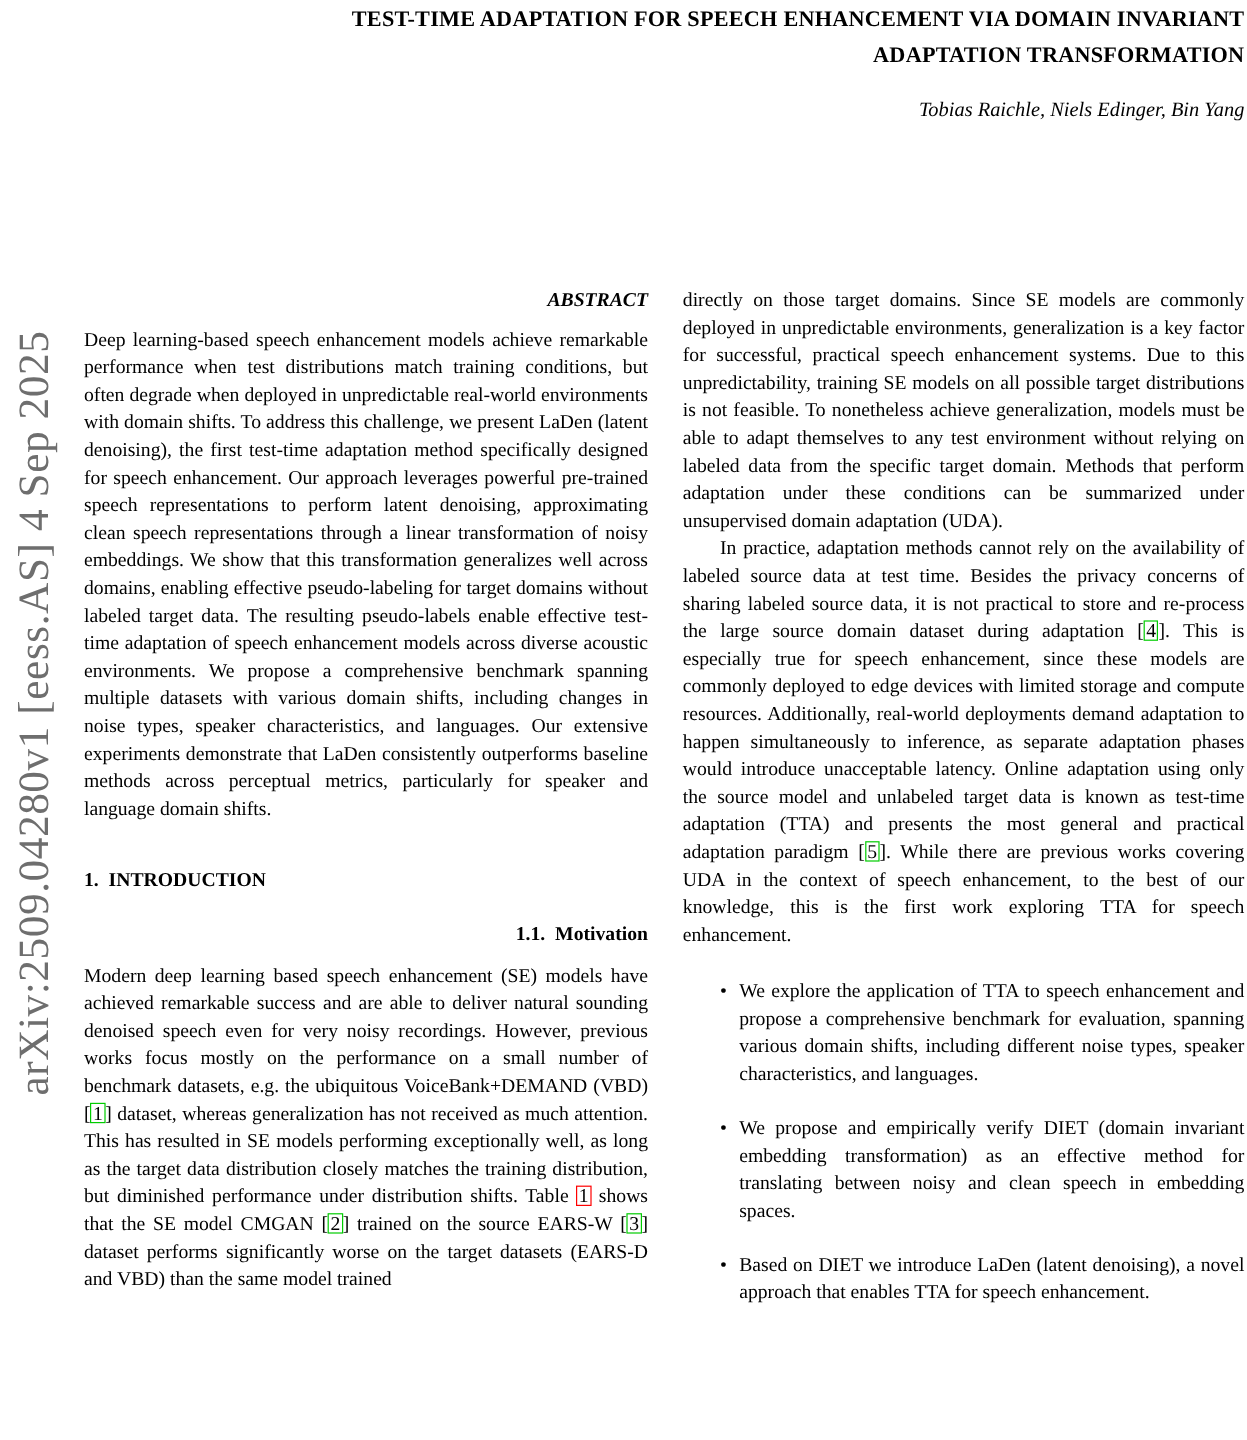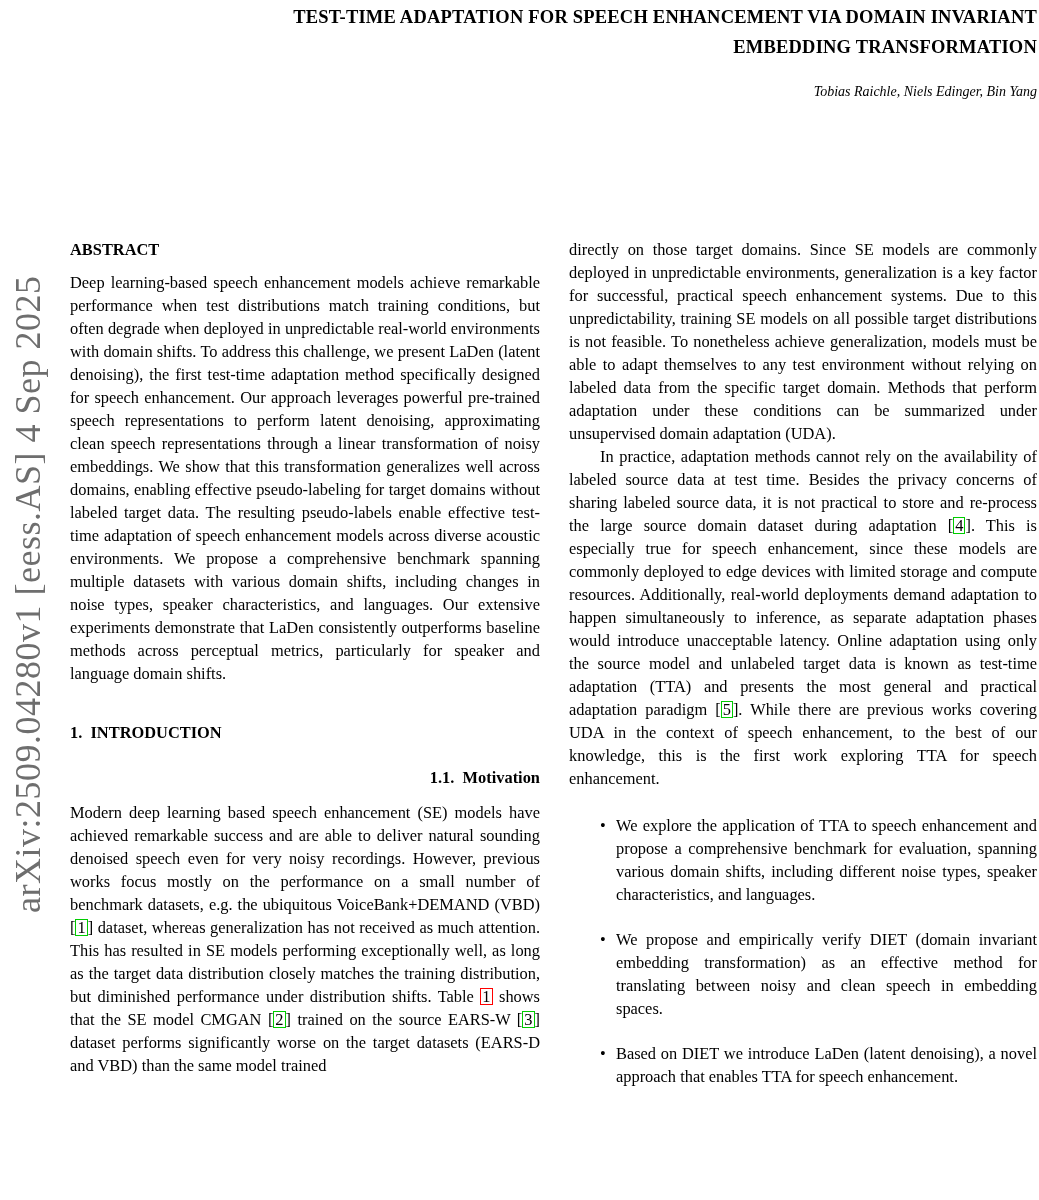--- a/index.html
+++ b/index.html
@@ -24,21 +24,21 @@
   }
   .paper-title {
     top: 2px;
     font-size: 18.5px;
     font-weight: bold;
     line-height: 30px;
     letter-spacing: 0.2px;
   }
   .authors {
     top: 81px;
-    font-size: 14px;
+    font-size: 17px;
     font-style: italic;
     line-height: 22px;
   }
   .affiliation {
     top: 136px;
     font-size: 17px;
     line-height: 26.5px;
   }
   .arxiv-watermark {
     position: absolute;
@@ -54,23 +54,24 @@
   .column {
     position: absolute;
     top: 238px;
     font-size: 16.4px;
     line-height: 23px;
     text-align: justify;
   }
   .col-left  { left: 70px;  width: 470px; }
   .col-right { left: 569px; width: 468px; }
   .abstract-heading {
-    text-align: left;
+    text-align: right;
     font-weight: bold;
     margin: 0 0 10px 0;
+    font-style: italic;
   }
   .para { margin: 0; }
   .indent { text-indent: 31px; }
   .index-terms { margin-top: 14px; text-indent: 31px; }
   .index-terms-label { font-weight: bold; font-style: italic; }
   .section-heading {
     text-align: left;
     font-weight: bold;
     margin: 36px 0 0 0;
   }
@@ -111,21 +112,21 @@
 </style>
 </head>
 <body>
 
 <div class="page">
 
   <div class="arxiv-watermark">arXiv:2509.04280v1  [eess.AS]  4 Sep 2025</div>
 
   <div class="header paper-title">
     <div>TEST-TIME ADAPTATION FOR SPEECH ENHANCEMENT VIA DOMAIN INVARIANT</div>
-    <div>EMBEDDING TRANSFORMATION</div>
+    <div>ADAPTATION TRANSFORMATION</div>
   </div>
 
   <div class="header authors">Tobias Raichle, Niels Edinger, Bin Yang</div>
 
 
   <div class="column col-left">
     <div class="abstract-heading">ABSTRACT</div>
     <p class="para">Deep learning-based speech enhancement models achieve remarkable performance when test distributions match training conditions, but often degrade when deployed in unpredictable real-world environments with domain shifts. To address this challenge, we present LaDen (latent denoising), the first test-time adaptation method specifically designed for speech enhancement. Our approach leverages powerful pre-trained speech representations to perform latent denoising, approximating clean speech representations through a linear transformation of noisy embeddings. We show that this transformation generalizes well across domains, enabling effective pseudo-labeling for target domains without labeled target data. The resulting pseudo-labels enable effective test-time adaptation of speech enhancement models across diverse acoustic environments. We propose a comprehensive benchmark spanning multiple datasets with various domain shifts, including changes in noise types, speaker characteristics, and languages. Our extensive experiments demonstrate that LaDen consistently outperforms baseline methods across perceptual metrics, particularly for speaker and language domain shifts.</p>
     <div class="section-heading">1.&nbsp;&nbsp;INTRODUCTION</div>
     <div class="subsection-heading">1.1.&nbsp;&nbsp;Motivation</div>

